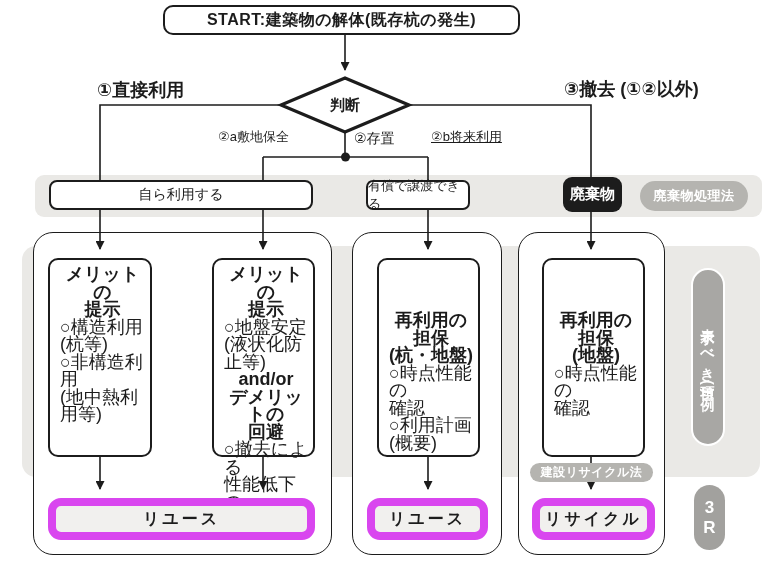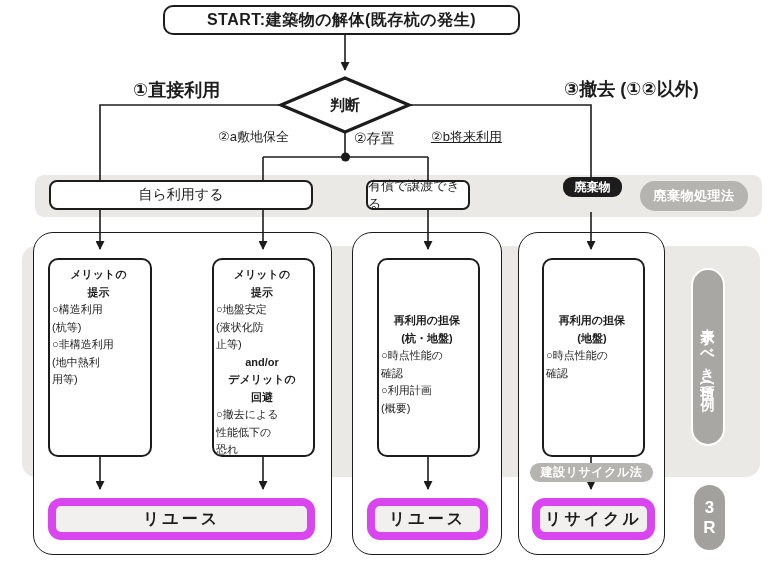--- a/index.html
+++ b/index.html
@@ -25,35 +25,35 @@
   
   .band-top{left:35px;top:175px;width:727px;height:42px;background:#eae9e6;border-radius:9px;z-index:1;}
   .band-main{left:22px;top:246px;width:738px;height:231px;background:#eae9e6;border-radius:14px;z-index:1;}
   
   .self-use{left:49px;top:180px;width:264px;height:30px;background:#fff;
     border:2.6px solid #1c1c1c;border-radius:8px;display:flex;align-items:center;justify-content:center;
     font-size:14px;z-index:4;}
   .paid{left:366px;top:180px;width:104px;height:30px;background:#fff;
     border:2.4px solid #1c1c1c;border-radius:7px;display:flex;align-items:center;justify-content:center;
     font-size:13px;z-index:4;}
-  .waste{left:563px;top:177px;width:59px;height:20px;background:#1c1c1c;color:#fff;
+  .waste{left:563px;top:177px;width:59px;height:35px;background:#1c1c1c;color:#fff;
     border-radius:9px;display:flex;align-items:center;justify-content:center;
-    font-size:12px;font-weight:bold;z-index:4;}
+    font-size:15px;font-weight:bold;z-index:4;}
   .pill{background:#b5b4b0;color:#fff;font-weight:bold;border-radius:15px;
     display:flex;align-items:center;justify-content:center;z-index:5;}
   .waste-law{left:640px;top:181px;width:108px;height:30px;font-size:13px;letter-spacing:.5px;}
   .law2{left:530px;top:463px;width:123px;height:19px;font-size:12px;border-radius:10px;letter-spacing:.5px;}
   
   .container{background:#fff;border:1.6px solid #1c1c1c;border-radius:20px;z-index:2;}
   .c1{left:33px;top:232px;width:299px;height:323px;}
   .c2{left:352px;top:232px;width:150px;height:323px;}
   .c3{left:518px;top:232px;width:147px;height:323px;}
   
   .dbox{background:#fff;border:2.6px solid #1c1c1c;border-radius:10px;z-index:4;
-    font-size:11px;line-height:17.5px;padding:6px 5px 4px 2px;}
+    font-size:18px;line-height:17.5px;padding:6px 5px 4px 10px;}
   .dbox .ttl{font-weight:bold;text-align:center;}
   .dbox .body{text-align:left;}
   .b1{left:48px;top:258px;width:104px;height:199px;}
   .b2{left:212px;top:258px;width:103px;height:199px;}
   .b3{left:377px;top:258px;width:103px;height:199px;padding-top:52px;}
   .b4{left:542px;top:258px;width:103px;height:199px;padding-top:52px;}
   
   .outcome{background:#f1f0ee;border:8px solid #d946ef;border-radius:13px;z-index:4;
     display:flex;align-items:center;justify-content:center;
     font-size:16px;font-weight:bold;letter-spacing:3px;}
@@ -114,21 +114,21 @@
     <circle cx="345.5" cy="157" r="4.5" fill="#1c1c1c" stroke="none"></circle>
     <polygon points="345,78 409,105 345,132 281,105" fill="#ffffff" stroke="#1c1c1c" stroke-width="3.2"></polygon>
   </svg>
 
   <div class="abs start-box">
     <span>START:建築物の解体(既存杭の発生)</span>
   </div>
 
   <div class="abs judge-lbl">判断</div>
 
-  <div class="abs lbl-big" style="left:97px;top:78px;margin-left:36px;">①直接利用</div>
+  <div class="abs lbl-big" style="left:97px;top:78px;">①直接利用</div>
   <div class="abs lbl-big" style="left:536px;top:77px;margin-left:28px;">③撤去 (①②以外)</div>
   <div class="abs lbl-sm" style="left:218px;top:128px;">②a敷地保全</div>
   <div class="abs lbl-mid" style="left:354px;top:130px;">②存置</div>
   <div class="abs lbl-sm" style="left:431px;top:128px;text-decoration:underline;">②b将来利用</div>
 
   <div class="abs self-use">
     <span>自ら利用する</span>
   </div>
   <div class="abs paid">
     <span>有償で譲渡できる</span>

